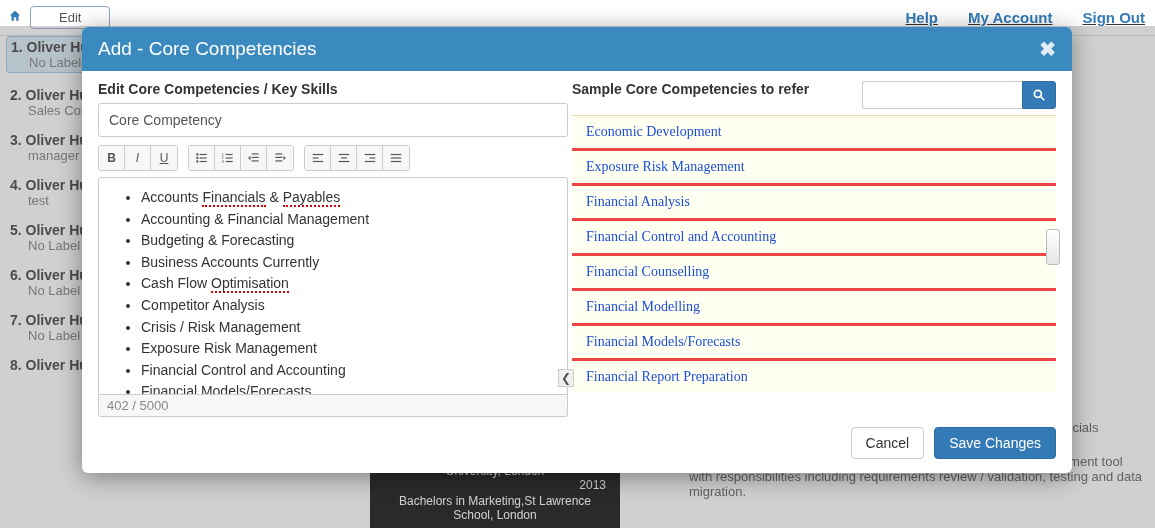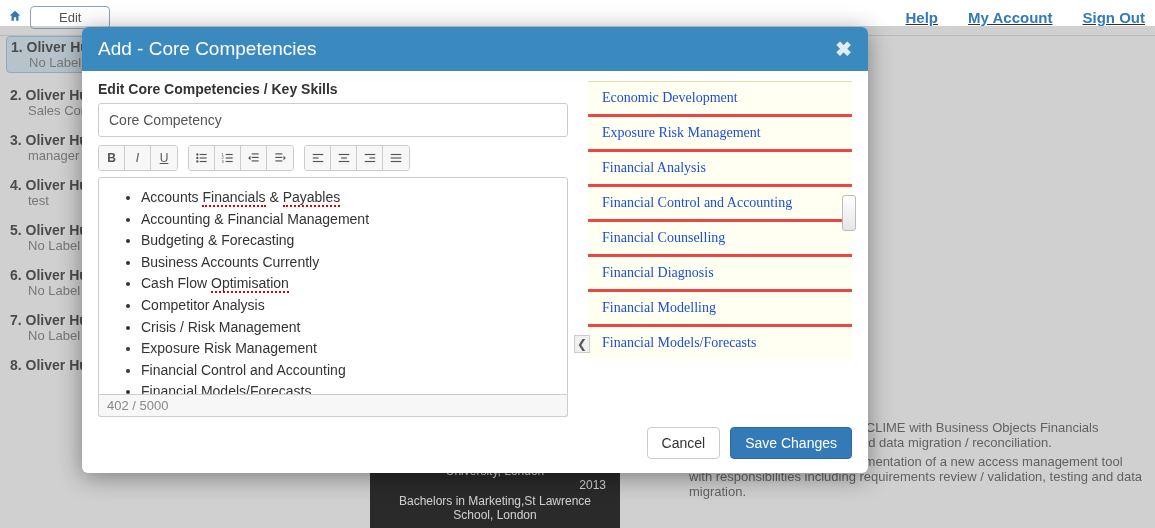--- a/index.html
+++ b/index.html
@@ -124,21 +124,21 @@
   
   .overlay {
     position: absolute;
     top: 26px; left: 0; right: 0; bottom: 0;
     background: rgba(120,120,120,0.35);
   }
 
   .modal {
     position: absolute;
     left: 82px; top: 27px;
-    width: 786px;
+    width: 990px;
     background: #fff;
     border-radius: 6px;
     box-shadow: 0 4px 24px rgba(0,0,0,.4);
     overflow: hidden;
   }
   .modal-header {
     background: #3b8abf;
     color: #fff;
     padding: 10px 16px;
     display: flex;
@@ -146,21 +146,21 @@
     justify-content: space-between;
   }
   .modal-title { font-size: 19px; font-weight: 400; }
   .modal-close {
     color: #fff; opacity: .85; font-size: 20px; cursor: pointer; font-weight: bold;
   }
 
   .modal-body {
     display: flex;
     padding: 10px 16px 0 16px;
-    gap: 20px;
+    gap: 4px;
   }
 
   .left-pane { width: 470px; }
   .right-pane { flex: 1; }
 
   .section-label { font-weight: bold; font-size: 14px; margin-bottom: 6px; color: #333; }
 
   .cc-input {
     width: 100%;
     border: 1px solid #ccc;
@@ -471,28 +471,39 @@
               <li>Exposure Risk Management</li>
               <li>Financial Control and Accounting</li>
               <li>Financial Models/Forecasts</li>
             </ul>
         </div>
       </div>
       <div class="counter">402 / 5000</div>
     </div>
 
     <div class="right-pane">
+      <div class="search-row">
+        <div class="section-label">Sample Core Competencies to refer</div>
+        <div class="search-box">
+          <input class="search-input" type="text" style="">
+          <button class="search-btn">
+            <svg class="icon" viewBox="0 0 24 24" fill="none" stroke="#fff" stroke-width="3">
+                <circle cx="10" cy="10" r="6"></circle>
+                <line x1="15" y1="15" x2="21" y2="21"></line>
+              </svg>
+          </button>
+        </div>
+      </div>
       <div class="sample-wrap">
         <div class="sample-list" id="sample-list">
             <div class="sample-item">Economic Development</div>
             <div class="sample-item">Exposure Risk Management</div>
             <div class="sample-item">Financial Analysis</div>
             <div class="sample-item">Financial Control and Accounting</div>
             <div class="sample-item">Financial Counselling</div>
-            <div class="sample-item">Financial Diagnosis</div>
             <div class="sample-item">Financial Modelling</div>
             <div class="sample-item">Financial Models/Forecasts</div>
             <div class="sample-item">Financial Report Preparation</div>
           </div>
         <div class="scroll-hint">❮</div>
         <div class="right-scroll-handle"></div>
       </div>
     </div>
   </div>
 

